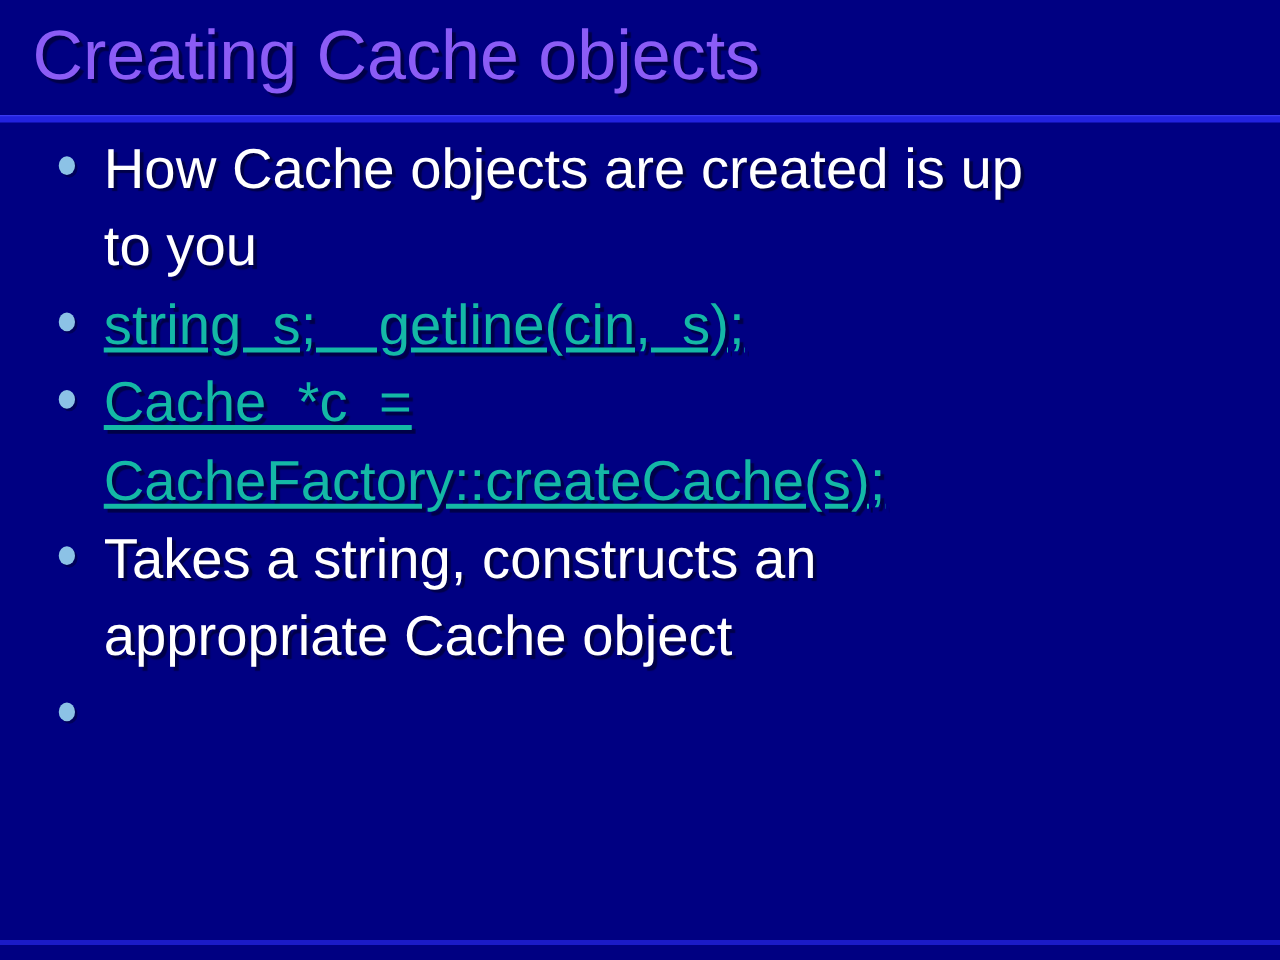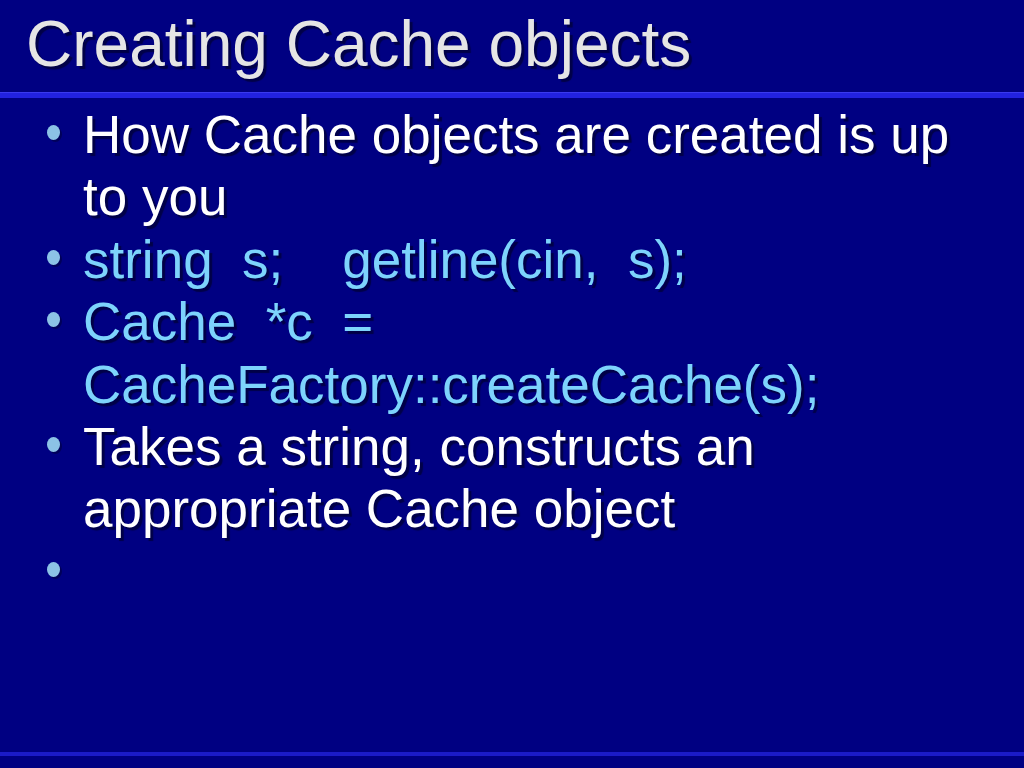--- a/index.html
+++ b/index.html
@@ -12,23 +12,23 @@
     width: 1024px;
     height: 768px;
     background: #000082;
     overflow: hidden;
     font-family: "Liberation Sans", sans-serif;
   }
   .slide-title {
     position: absolute;
     top: 4px;
     left: 26px;
-    font-size: 64px;
+    font-size: 56px;
     line-height: 80px;
-    color: #e5e5e5;
+    color: #8b5cf6;
     white-space: pre;
     text-shadow: 3px 3px 1px rgba(0,0,0,0.45);
   }
   .title-rule {
     position: absolute;
     top: 92px;
     left: 0;
     width: 1024px;
     height: 5px;
     background: #2222E0;
@@ -48,27 +48,27 @@
     left: 0;
     width: 1024px;
   }
   .line {
     position: relative;
     height: 62.4px;
     padding-left: 83px;
     box-sizing: border-box;
   }
   .line .txt {
-    font-size: 53px;
+    font-size: 45px;
     line-height: 62.4px;
     white-space: pre;
     text-shadow: 3px 3px 1px rgba(0,0,0,0.45);
   }
   .line.body .txt { color: #FFFFFF; }
-  .line.code .txt { color: #7dd3fc; }
+  .line.code .txt { color: #14b8a6; text-decoration: underline; }
   .line.indent-deep { }
   .bullet {
     position: absolute;
     left: 47px;
     top: 21px;
     width: 13px;
     height: 15px;
     border-radius: 50%;
     background: #8CC2E6;
     box-shadow: 2px 2px 0 rgba(0,0,0,0.3);

